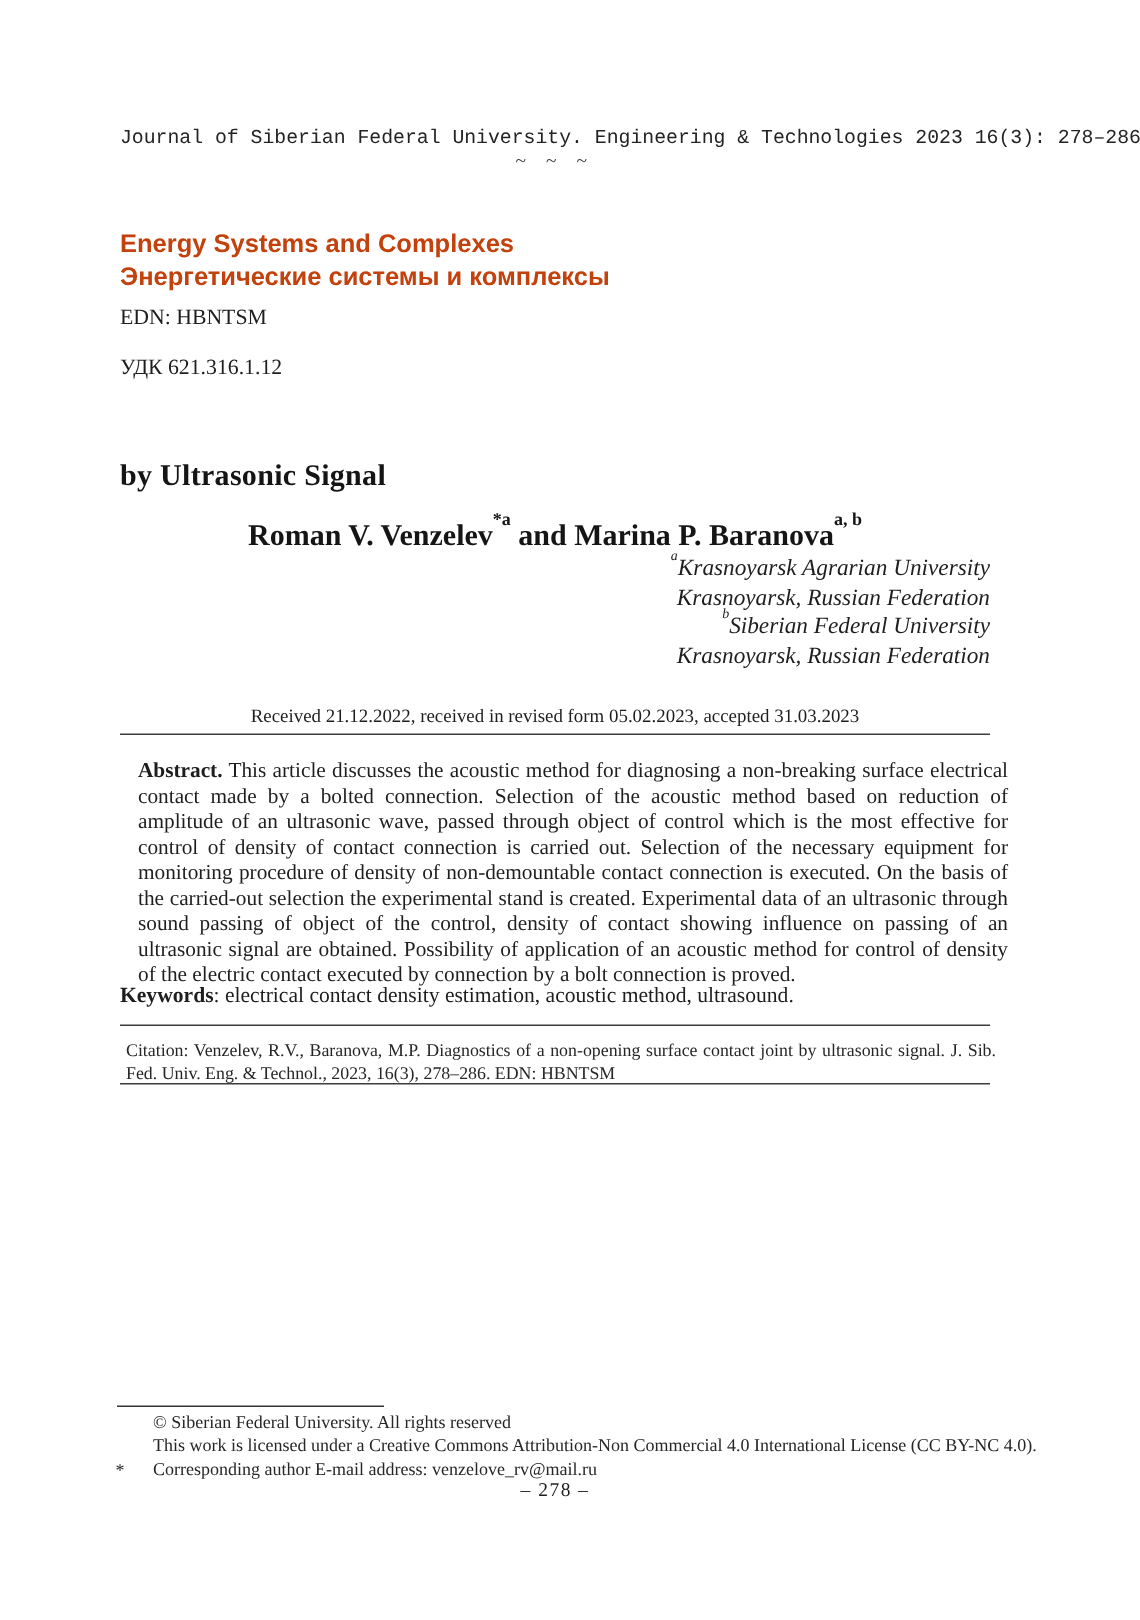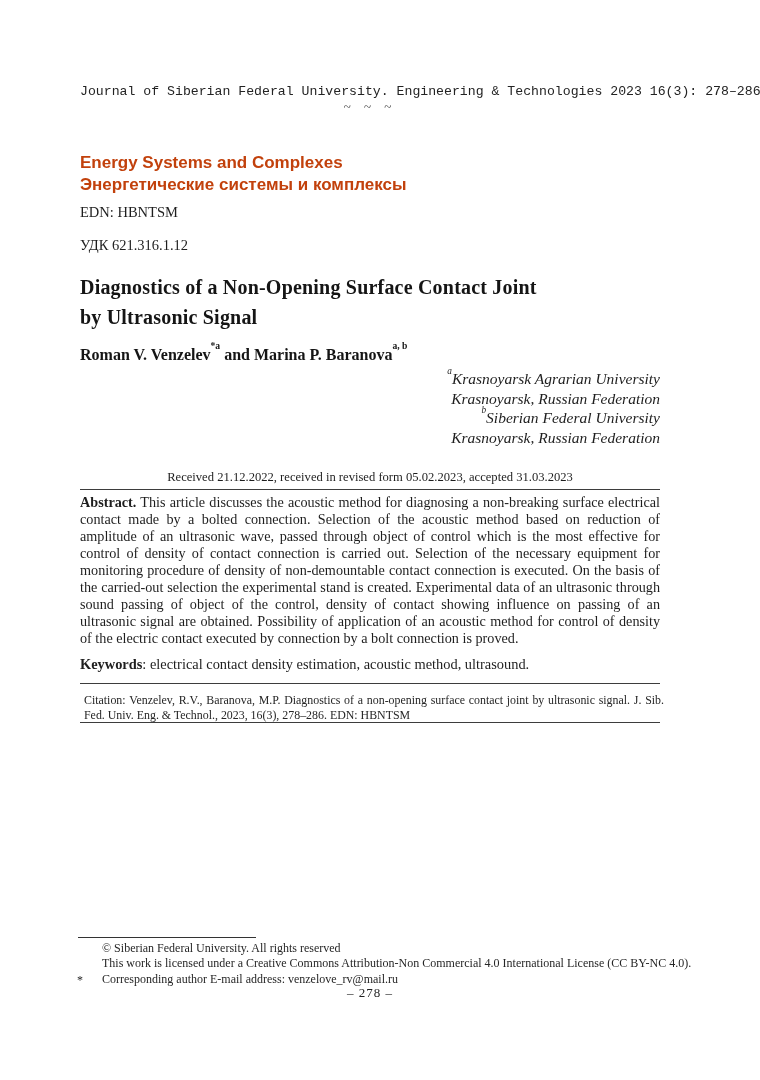--- a/index.html
+++ b/index.html
@@ -25,38 +25,38 @@
 
   .edn { top: 204px; font-size: 14.5px; }
   .udk { top: 237px; font-size: 14.5px; }
 
   .title {
     top: 273px; margin: 0;
     font-size: 20px; font-weight: 700; line-height: 29.5px;
     letter-spacing: 0.2px; white-space: nowrap; color: #151515;
   }
 
-  .authors { top: 346px; text-align: left; font-size: 16px; font-weight: 700; white-space: nowrap; color: #151515; }
+  .authors { top: 346px; text-align: center; font-size: 20px; font-weight: 700; white-space: nowrap; color: #151515; }
   .authors sup, .affiliations sup {
     font-size: 60%; position: relative; top: -0.45em; line-height: 0;
   }
   .affiliations {
     top: 369px; text-align: right;
     font-style: italic; font-size: 15.5px; line-height: 19.5px;
     white-space: nowrap;
   }
 
   .received { top: 470px; text-align: center; font-size: 12.6px; white-space: nowrap; }
 
   .rule { height: 0; border-top: 1.8px solid #3d3d3d; }
   .rule-1 { top: 489px; }
   .rule-2 { top: 683px; }
   .rule-3 { top: 722px; }
 
-  .abstract { top: 494px; margin: 0; font-size: 14.2px; line-height: 17px; text-align: justify; }
+  .abstract { top: 494px; margin: 12px; font-size: 14.2px; line-height: 17px; text-align: justify; }
   .keywords { top: 656px; margin: 0; font-size: 14.4px; white-space: nowrap; }
 
   .citation { top: 689px; margin: 4px; font-size: 11.9px; line-height: 14.8px; text-align: justify; color: #262626; }
 
   .footnote-rule { position: absolute; left: 78px; width: 178px; top: 937px; height: 0; border-top: 1.3px solid #333; }
   .footnote { top: 941px; font-size: 12px; line-height: 15.3px; color: #262626; font-family: Liberation Serif, serif; }
   .fn-line { white-space: nowrap; }
   .fn-indent { padding-left: 22px; }
   .fn-star-line { position: relative; padding-left: 22px; }
   .star { position: absolute; left: -3px; top: 1px; }
@@ -72,21 +72,21 @@
   <div class="abs tildes">~ ~ ~</div>
 
   <div class="abs section-heading">
     <div>Energy Systems and Complexes</div>
     <div>Энергетические системы и комплексы</div>
   </div>
 
   <div class="abs edn">EDN: HBNTSM</div>
   <div class="abs udk">УДК 621.316.1.12</div>
 
-  <h1 class="abs title"><span>Diagnostics of a Non-Opening Surface Contact Joint</span><br><span>by Ultrasonic Signal</span></h1>
+  <h1 class="abs title"><br><span>by Ultrasonic Signal</span></h1>
 
   <div class="abs authors"><span>Roman V. Venzelev</span><sup>*a</sup><span> and </span><span>Marina P. Baranova</span><sup>a, b</sup></div>
 
   <div class="abs affiliations">
     <div class="aff-line"><sup>a</sup><span>Krasnoyarsk Agrarian University</span></div>
     <div class="aff-line"><sup></sup><span>Krasnoyarsk, Russian Federation</span></div>
     <div class="aff-line"><sup>b</sup><span>Siberian Federal University</span></div>
     <div class="aff-line"><sup></sup><span>Krasnoyarsk, Russian Federation</span></div>
   </div>
 

